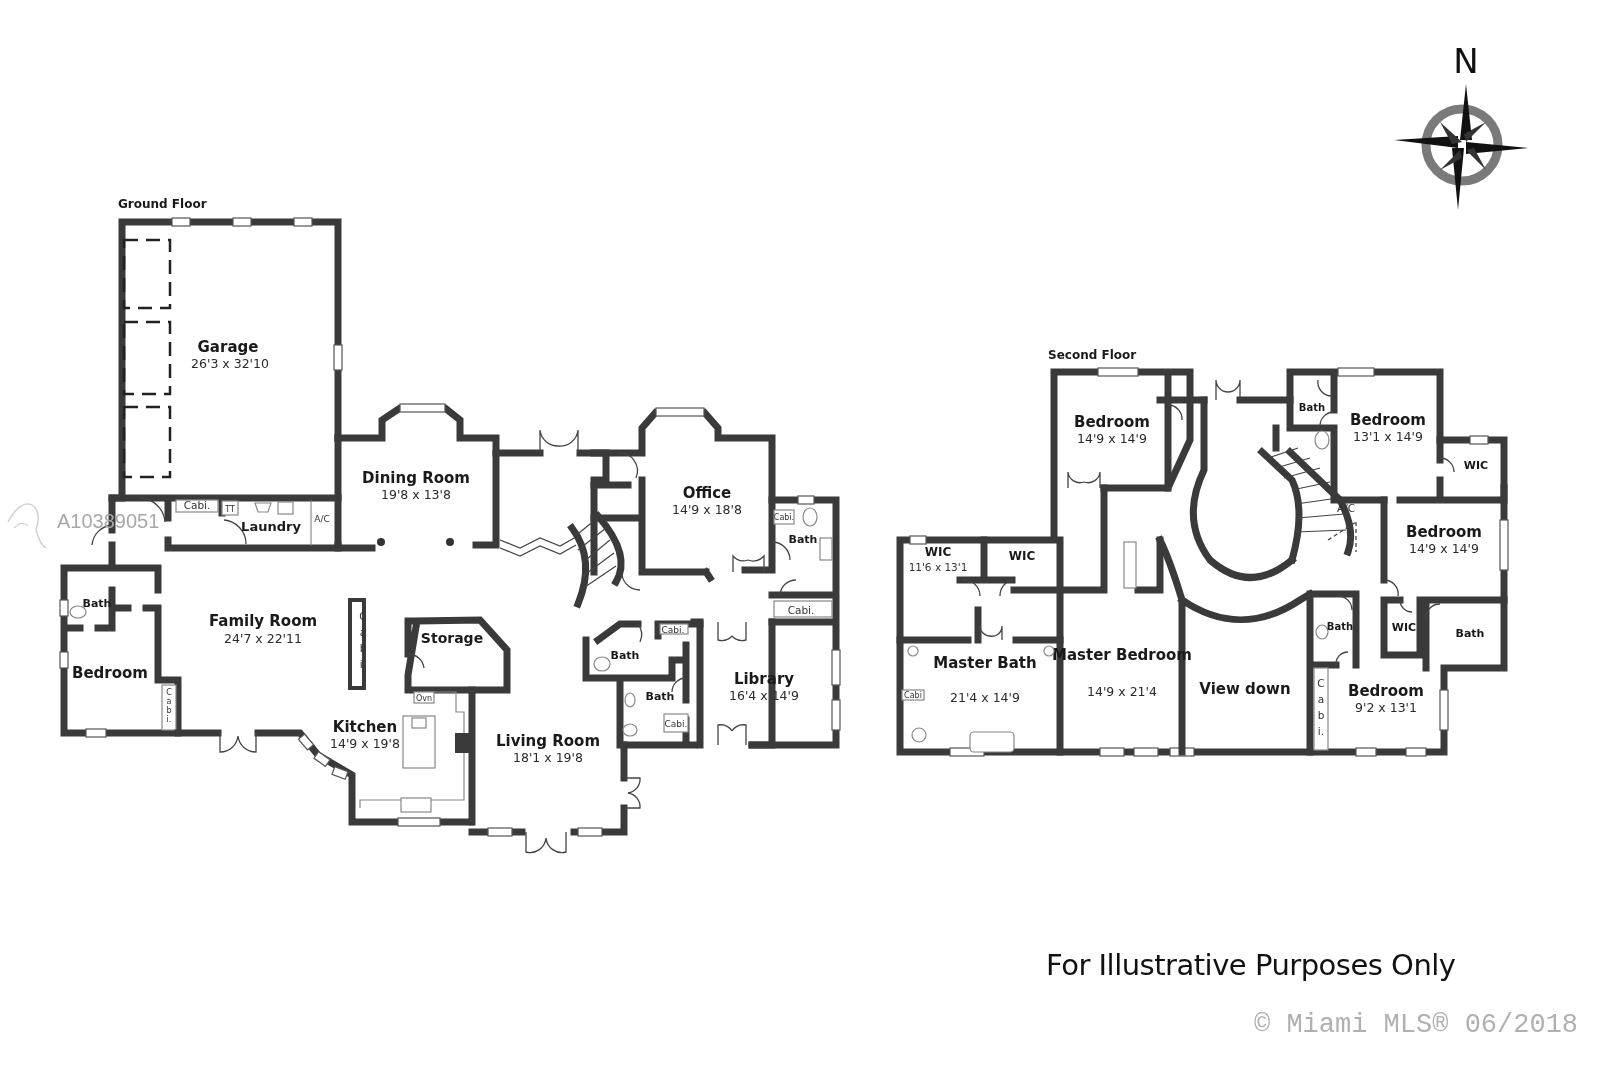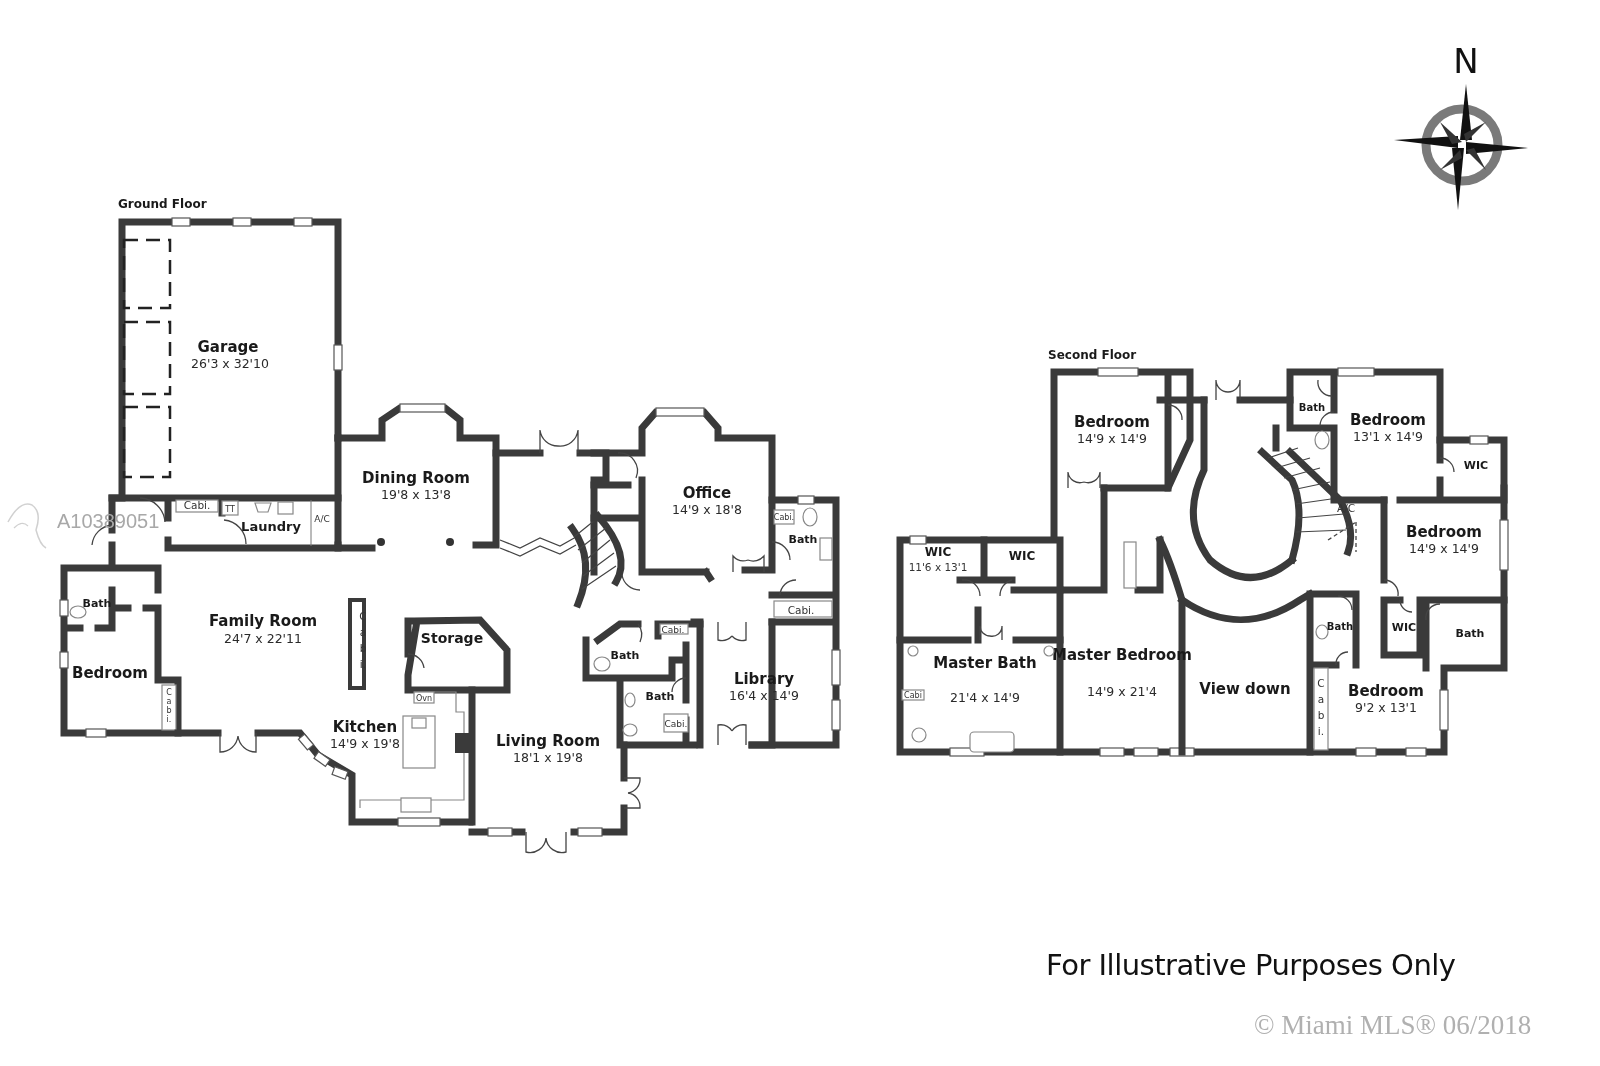--- a/index.html
+++ b/index.html
@@ -10,21 +10,21 @@
   .door { fill:none; stroke:#444; stroke-width:1.3; }
   .win { fill:#fff; stroke:#555; stroke-width:1.2; }
   .dash { fill:none; stroke:#222; stroke-width:2.5; stroke-dasharray:14 8; }
   .stairs { fill:none; stroke:#444; stroke-width:1.2; }
   .room-name { font-family:"DejaVu Sans", sans-serif; font-weight:bold; font-size:15px; fill:#1a1a1a; text-anchor:middle; }
   .room-dim { font-family:"DejaVu Sans", sans-serif; font-size:12.5px; fill:#2a2a2a; text-anchor:middle; }
   .small-lbl { font-family:"DejaVu Sans", sans-serif; font-size:10.5px; fill:#333; text-anchor:middle; }
   .small-bold { font-family:"DejaVu Sans", sans-serif; font-weight:bold; font-size:11px; fill:#1a1a1a; text-anchor:middle; }
   .floor-lbl { font-family:"DejaVu Sans", sans-serif; font-weight:bold; font-size:12px; fill:#1a1a1a; }
   .disclaimer { position:absolute; left:1046px; top:948px; font-family:"DejaVu Sans", sans-serif; font-size:29px; color:#111; letter-spacing:-0.5px; }
-  .copyright { position:absolute; left:1254px; top:1010px; font-family:Liberation Serif, serif; font-size:27px; color:#b0b0b0; }
+  .copyright { position:absolute; left:1254px; top:1010px; font-family:Liberation Mono, monospace; font-size:27px; color:#b0b0b0; }
   .watermark-id { position:absolute; left:57px; top:510px; font-family:"Liberation Sans", sans-serif; font-size:20px; color:#a8a8a8;text-align:right; }
 </style>
 </head>
 <body>
 
 <svg id="plan" viewBox="0 0 1600 1066" xmlns="http://www.w3.org/2000/svg">
 
   <g>
     <text class="floor-lbl" x="118" y="208">Ground Floor</text>
 

